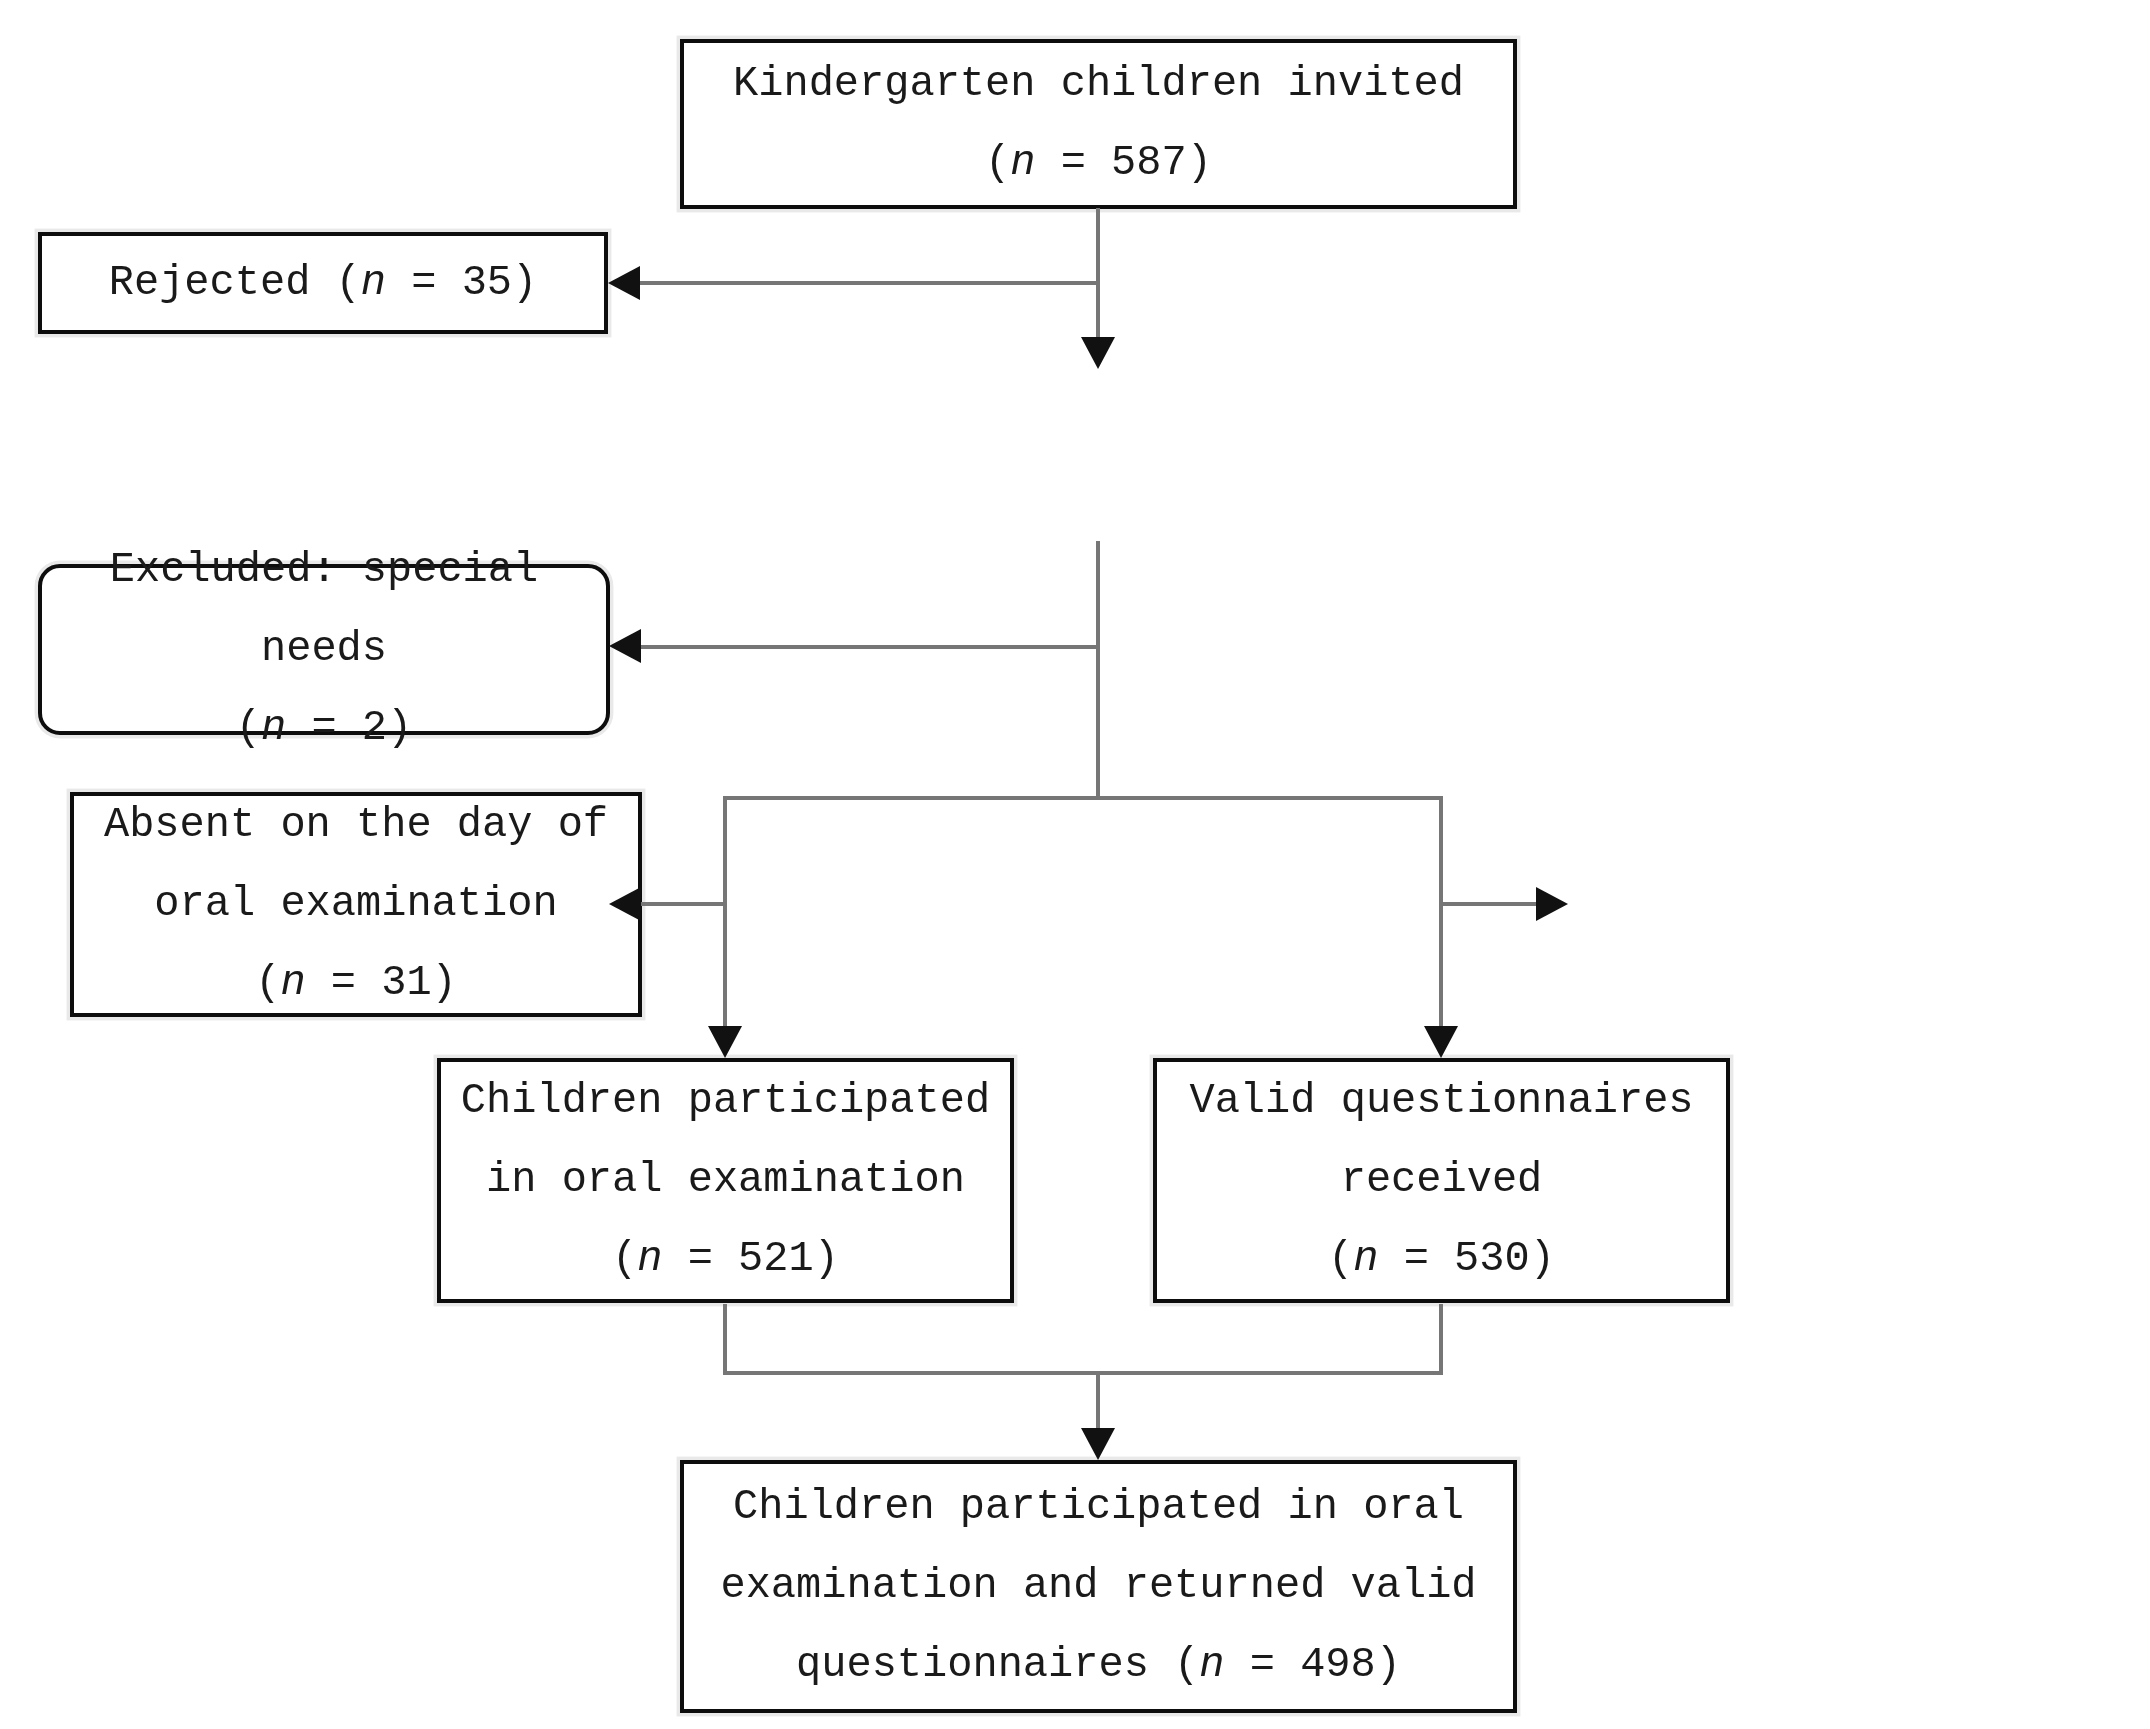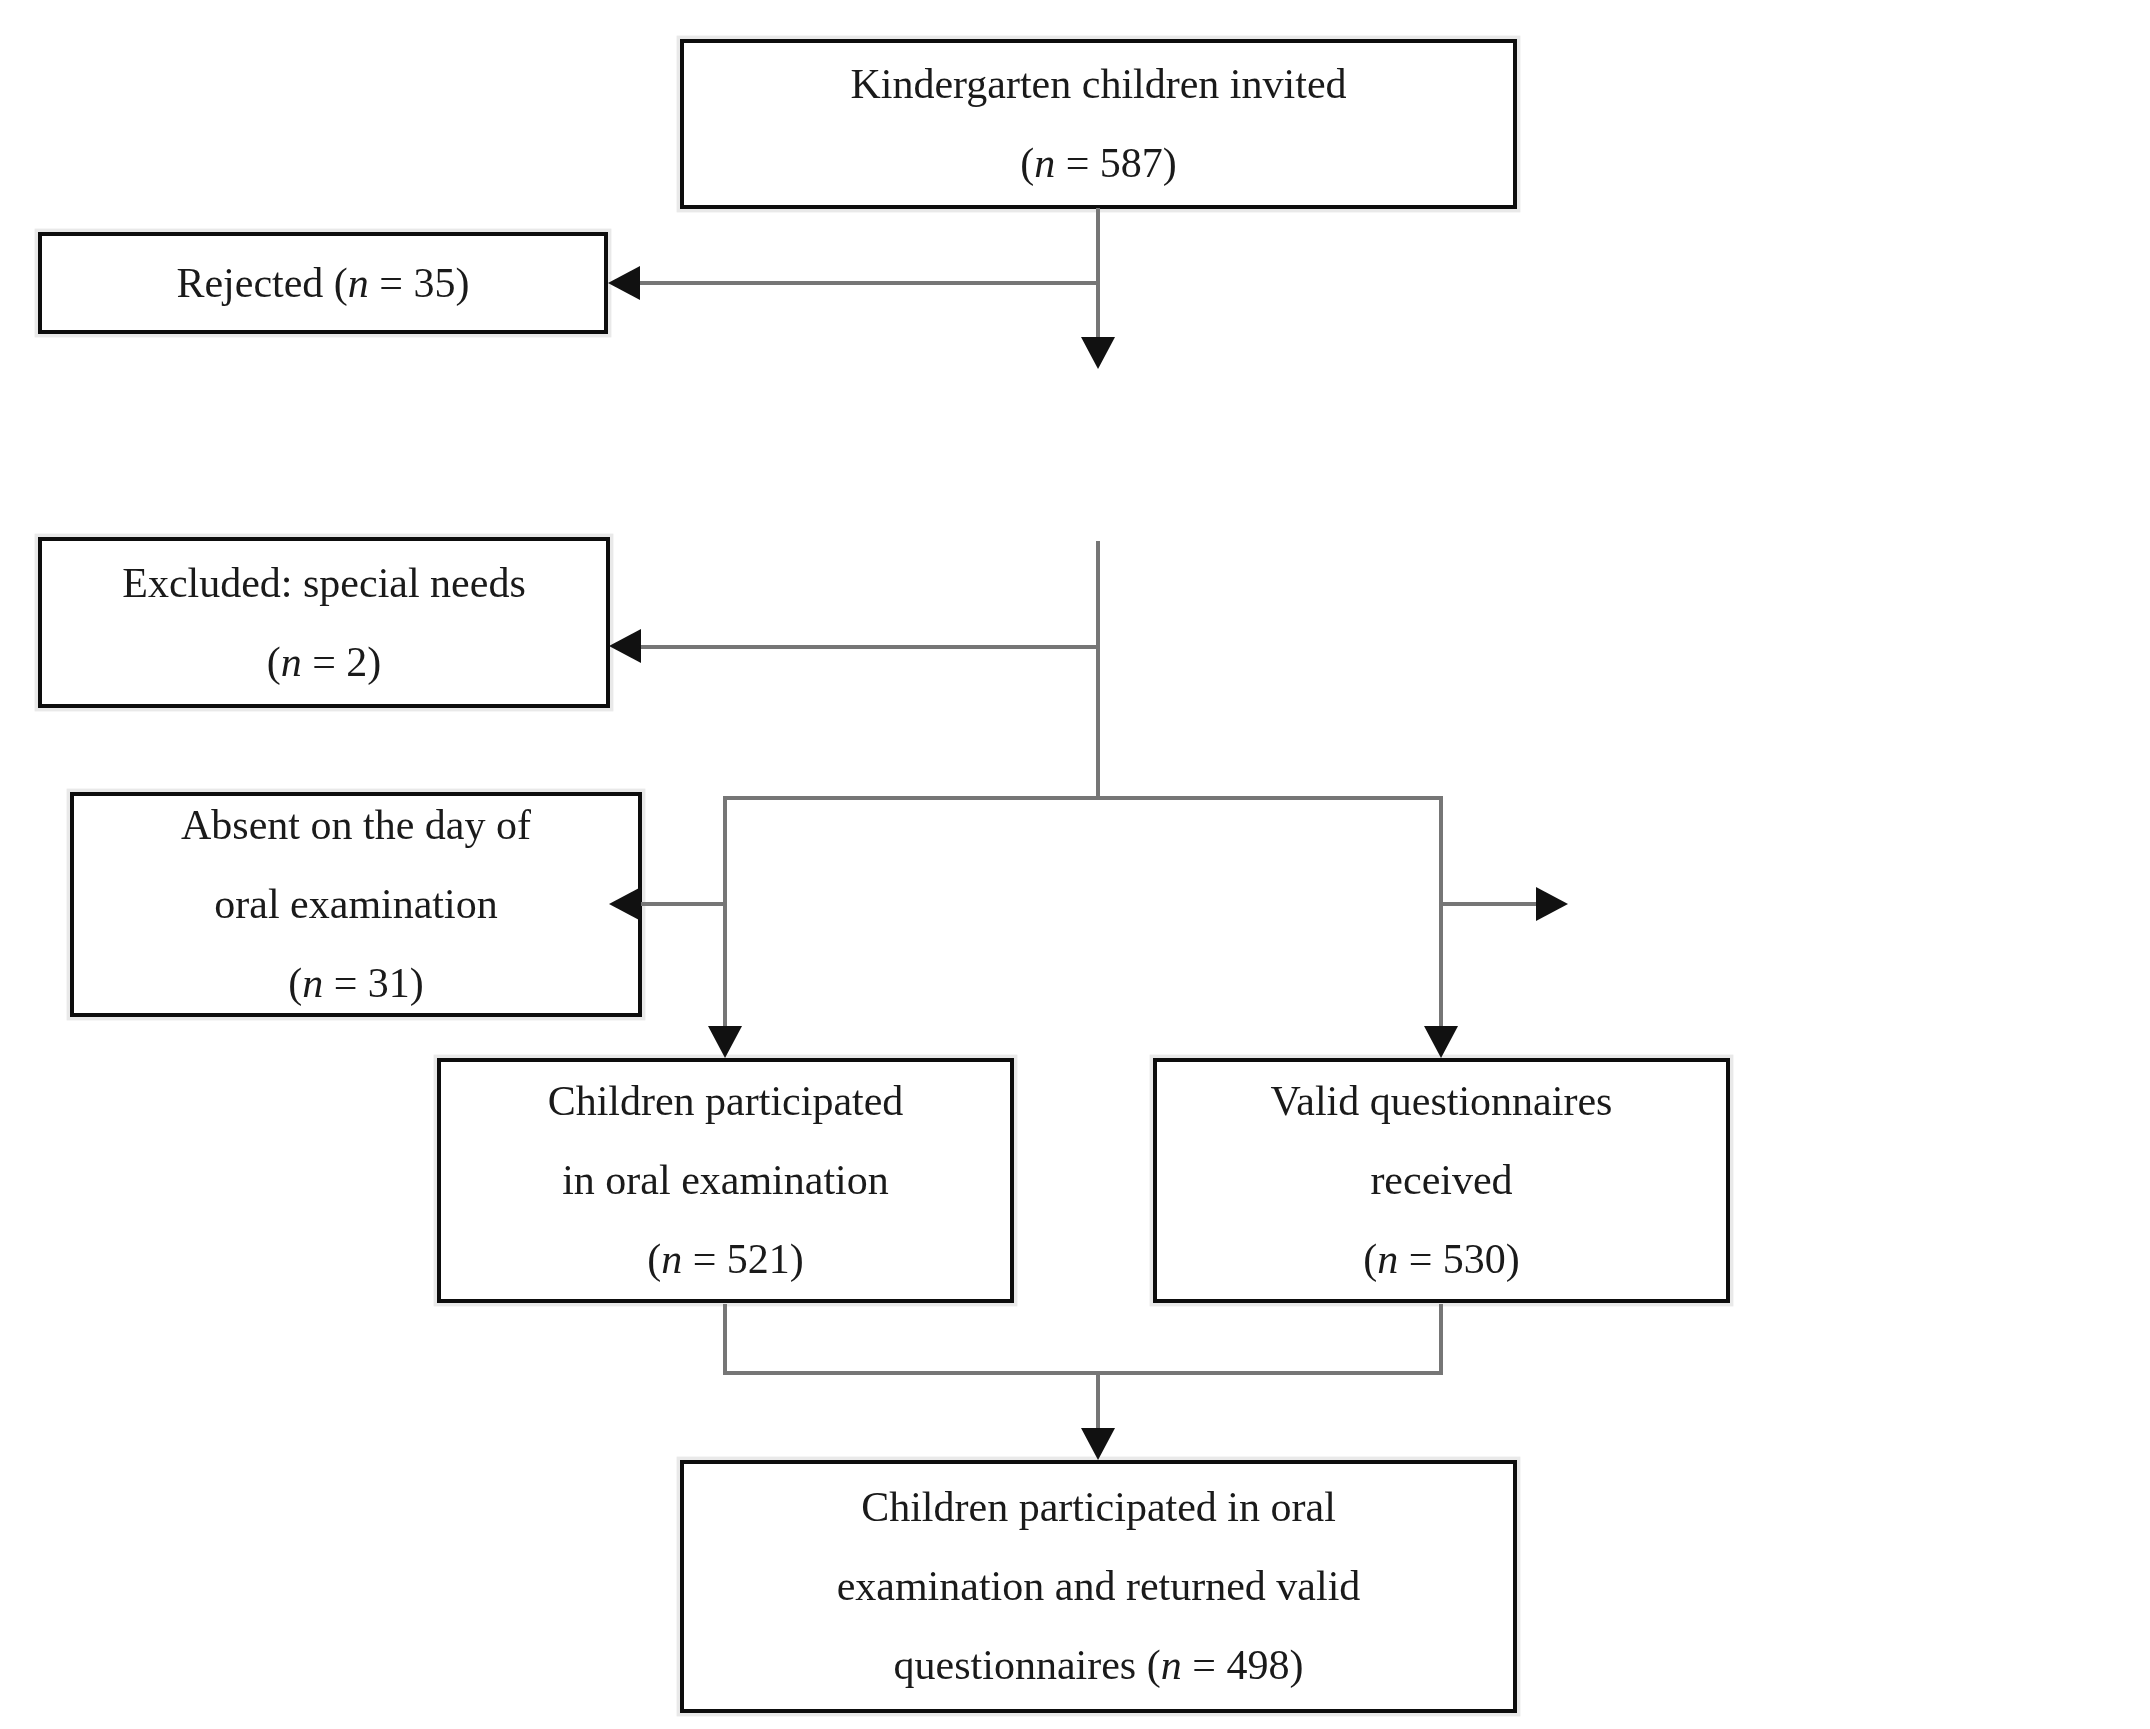--- a/index.html
+++ b/index.html
@@ -8,21 +8,21 @@
     --line:#767676;
     --arrow:#111111;
     --text:#1a1a1a;
     --halo:#e9e9e9;
   }
   html,body{margin:0;padding:0;background:var(--background);}
   #canvas{
     position:relative;
     width:1898px;height:1730px;
     background:var(--background);
-    font-family:Liberation Serif, serif;
+    font-family:Liberation Mono, monospace;
     color:var(--text);
     overflow:hidden;
   }
   .box{
     position:absolute;
     box-sizing:border-box;
     border:4.7px solid var(--box-border);
     box-shadow:0 0 0 3.4px var(--halo);
     background:var(--background);
     display:flex;align-items:center;justify-content:center;
@@ -33,21 +33,21 @@
   .line{position:absolute;background:var(--line);}
   .arrow{position:absolute;width:0;height:0;}
   .arrow.down{border-left:17.5px solid transparent;border-right:17.5px solid transparent;border-top:32px solid var(--arrow);}
   .arrow.left{border-top:17.5px solid transparent;border-bottom:17.5px solid transparent;border-right:32px solid var(--arrow);}
   .arrow.right{border-top:17.5px solid transparent;border-bottom:17.5px solid transparent;border-left:32px solid var(--arrow);}
 
   
   #box-invited  {left:680px;top:39px;  width:837px;height:170px;}
   #box-rejected {left:38px;  top:232px; width:570px; height:102px;}
   #box-consent  {left:680px;top:369px; width:837px;height:173px;}
-  #box-excluded {left:38px;  top:537px; width:572px; height:171px;}
+  #box-excluded {left:38px;  top:564px; width:572px; height:171px;border-radius:22px;}
   #box-absent   {left:38px;  top:792px;width:572px; height:225px;margin-left:32px;}
   #box-missing  {left:1568px;top:789px;width:568px; height:235px;}
   #box-children {left:437px; top:1058px;width:577px; height:245px;}
   #box-valid    {left:1153px;top:1058px;width:577px; height:245px;}
   #box-final    {left:680px;top:1460px;width:837px;height:253px;}
 
   
   #line-v1     {left:1096px;top:208px; width:4px;  height:132px;}
   #arr-consent {left:1081px;top:337px;}
   #line-h-rej  {left:638px; top:281px; width:460px;height:4px;}

